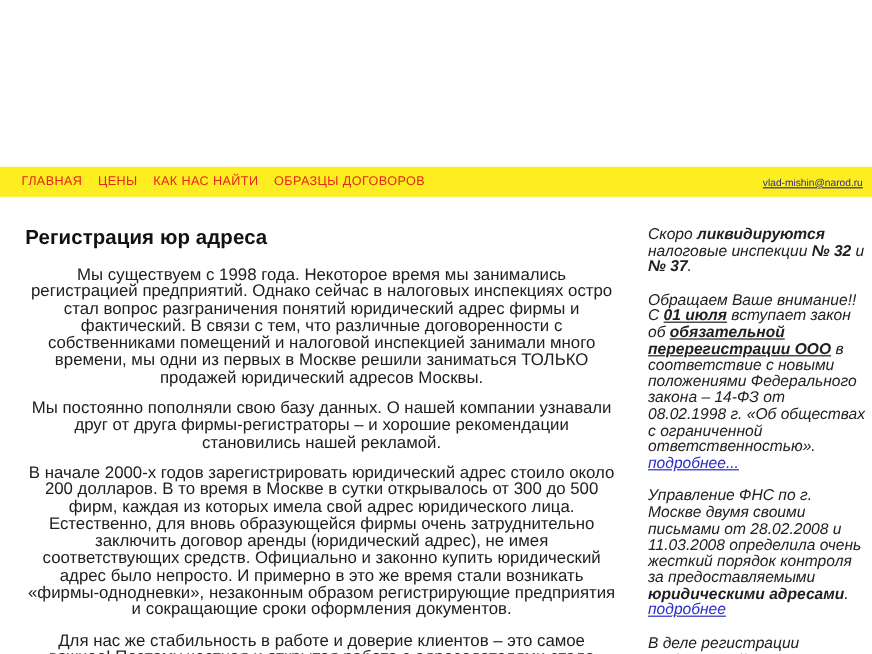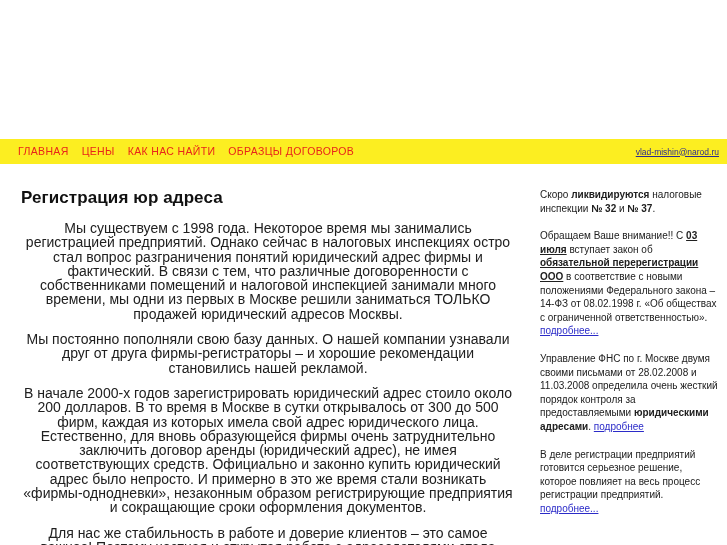--- a/index.html
+++ b/index.html
@@ -87,24 +87,25 @@
     font-size: 14px;
     line-height: 14.3px;
     margin: 0 0 11px 0;
     text-align: center;
     color: #202020;
   }
   p.body-text:last-child { margin-bottom: 0; }
 
   
   .side-block {
-    font-size: 10px;
+    font-size: 13px;
     line-height: 13.6px;
     margin: 0 0 14px 0;
     color: #202020;
+    font-style: italic;
   }
   .side-block:last-child { margin-bottom: 0; }
 
   b, strong { font-weight: bold; }
 
   .u-bold {
     font-weight: bold;
     text-decoration: underline;
   }
   a.more-link {
@@ -141,21 +142,21 @@
 
   </div>
 
   <div class="side-col">
 
     <p class="side-block">
       <span>Скоро </span><b>ликвидируются</b><span> налоговые инспекции </span><b>№ 32</b><span> и </span><b>№ 37</b><span>.</span>
     </p>
 
     <p class="side-block">
-      <span>Обращаем Ваше внимание!! С </span><span class="u-bold">03 июля</span><span> вступает закон об </span><span class="u-bold">обязательной перерегистрации ООО</span><span> в соответствие с новыми положениями Федерального закона – 14-ФЗ от 08.02.1998 г. «Об обществах с ограниченной ответственностью». </span><a class="more-link">подробнее...</a>
+      <span>Обращаем Ваше внимание!! С </span><span class="u-bold">01 июля</span><span> вступает закон об </span><span class="u-bold">обязательной перерегистрации ООО</span><span> в соответствие с новыми положениями Федерального закона – 14-ФЗ от 08.02.1998 г. «Об обществах с ограниченной ответственностью». </span><a class="more-link">подробнее...</a>
     </p>
 
     <p class="side-block">
       <span>Управление ФНС по г. Москве двумя своими письмами от 28.02.2008 и 11.03.2008 определила очень жесткий порядок контроля за предоставляемыми </span><b>юридическими адресами</b><span>. </span><a class="more-link">подробнее</a>
     </p>
 
 
     <p class="side-block">
       <span>В деле регистрации предприятий готовится серьезное решение, которое повлияет на весь процесс регистрации предприятий. </span><a class="more-link">подробнее...</a>
     </p>

